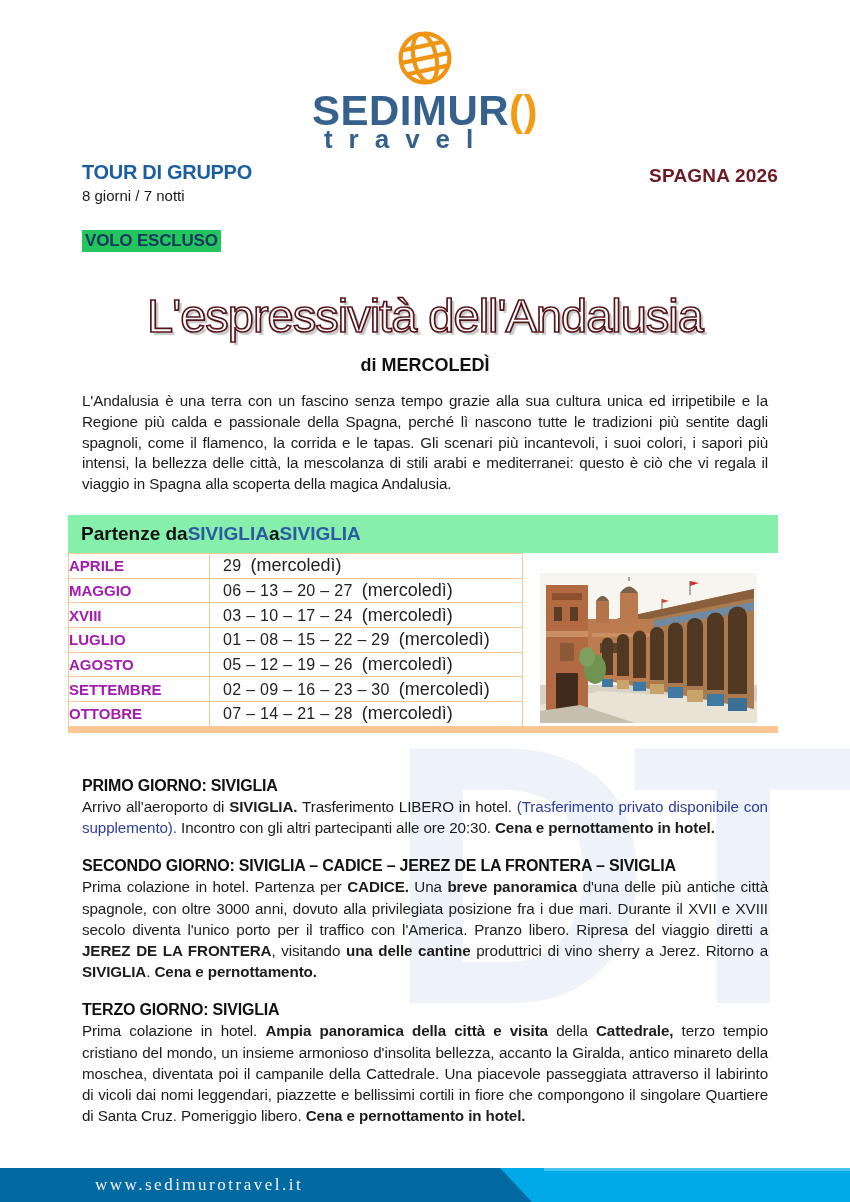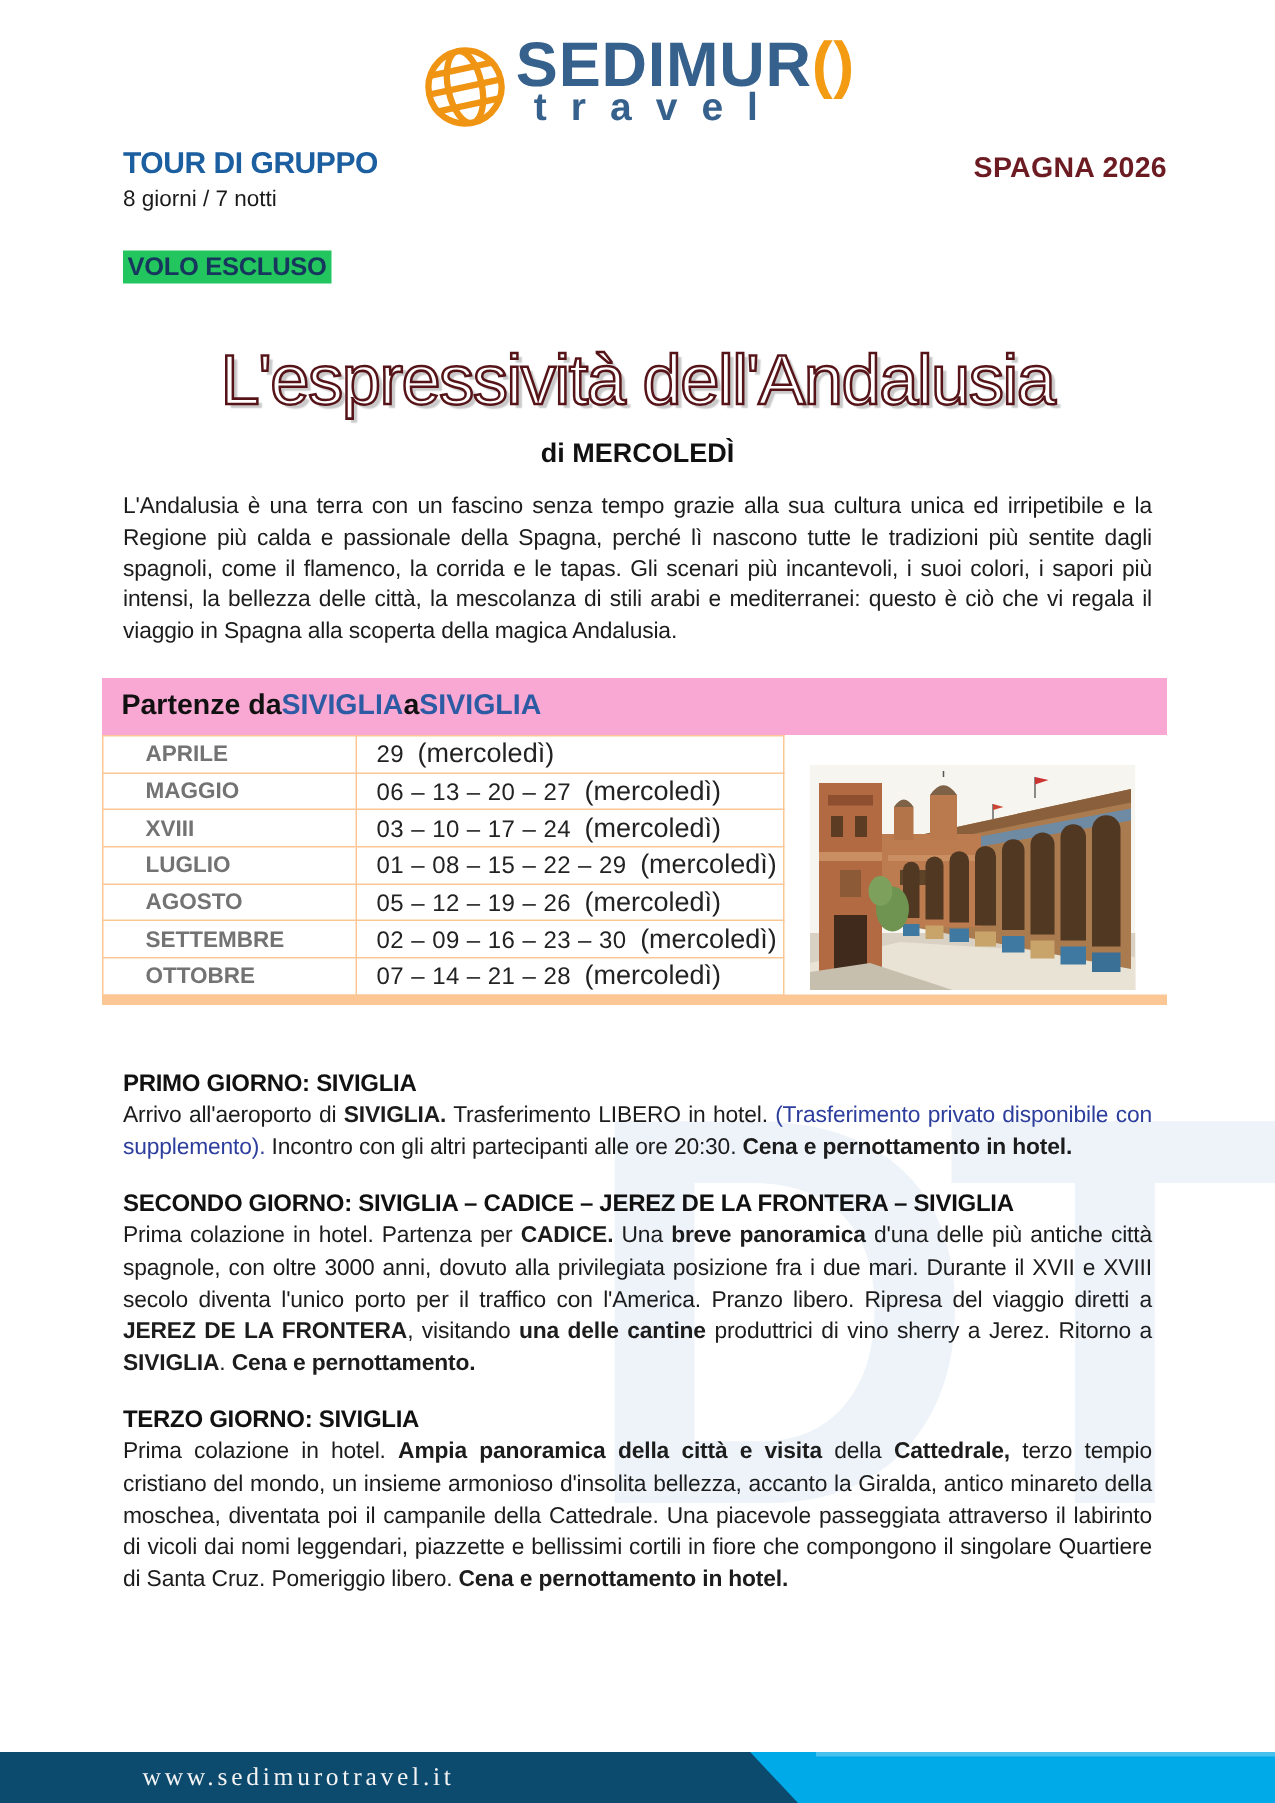--- a/index.html
+++ b/index.html
@@ -3,21 +3,21 @@
 <meta charset="utf-8">
 <style>
   html,body{margin:0;padding:0;background:#fff;}
   .page{position:relative;width:850px;height:1202px;background:#ffffff;overflow:hidden;
         font-family:"Liberation Sans",sans-serif;color:#1c1c1c;}
   .watermark{position:absolute;left:385px;top:690px;font-size:370px;font-weight:bold;line-height:1;
         letter-spacing:-22px;color:rgba(77,134,196,0.10);z-index:0;user-select:none;}
   .content{position:relative;z-index:1;}
 
   
-  .logo-row{display:flex;justify-content:center;align-items:flex-start;padding-top:24px;gap:4px;}
+  .logo-row{display:flex;justify-content:center;align-items:center;padding-top:24px;gap:4px;flex-direction:column;}
   .globe{width:60px;height:60px;margin-top:4px;}
   .logo-text{display:flex;flex-direction:column;}
   .logo-main{font-size:42px;font-weight:bold;color:#35618c;line-height:38px;letter-spacing:0.5px;}
   .logo-main .paren{color:#f39b12;}
   .logo-sub{font-size:26px;font-weight:bold;color:#35618c;letter-spacing:16px;line-height:24px;margin-top:-3px;padding-left:12px;}
 
   
   .meta-row{display:flex;justify-content:space-between;align-items:flex-start;margin:10px 72px 0 82px;}
   .tour-type{color:#1c5fa0;font-size:20px;font-weight:bold;letter-spacing:-0.3px;}
   .duration{font-size:15px;color:#1a1a1a;margin-top:3px;}
@@ -30,45 +30,45 @@
   .title{margin-top:36px;text-align:center;font-size:47px;font-weight:normal;letter-spacing:-1px;
         color:#ffffff;-webkit-text-stroke:1.7px #561419;text-stroke:1.7px #561419;
         text-shadow:3px 3px 1px #c9c9c9;}
   .subtitle{text-align:center;font-size:18px;font-weight:bold;margin-top:12px;color:#111;}
 
   .intro{margin:15px 82px 0;font-size:15.2px;line-height:20.8px;text-align:justify;
         letter-spacing:-0.1px;color:#1c1c1c;}
 
   
   .departures{position:relative;margin:20px 72px 0 68px;width:710px;}
-  .dep-banner{background:#f9a8d4;height:38px;display:flex;align-items:center;padding-left:13px;
+  .dep-banner{background:#86efac;height:38px;display:flex;align-items:center;padding-left:13px;
         font-size:19px;font-weight:bold;color:#111;}
   .dep-banner .run-blue{color:#2d5ba3;}
   .dep-body{position:relative;height:173px;}
   .dep-table{border-collapse:collapse;width:455px;}
   .dep-table td{border:1px solid #fcc795;height:23.7px;padding:0;vertical-align:middle;}
-  .dep-table td.month{width:140px;font-weight:bold;font-size:15px;padding-left:28px;color:#737373;margin-top:40px;}
+  .dep-table td.month{width:140px;font-weight:bold;font-size:15px;padding-left:0;color:#a21caf;margin-top:40px;}
   .dep-table td.dates{font-size:16px;padding-left:13px;color:#222;letter-spacing:0.3px;}
   .dep-table .note{font-size:18px;margin-left:9px;letter-spacing:0;color:#222;}
   .photo{position:absolute;left:472px;top:20px;width:217px;height:150px;}
   .dep-bottom{width:710px;height:7px;background:#fcc795;}
 
   
   .itinerary{margin:44px 82px 0;}
   .day{margin-bottom:19px;}
   .day-heading{font-size:16px;font-weight:bold;color:#111;letter-spacing:-0.2px;margin:0 0 1px 0;}
   .day-body{font-size:15.2px;line-height:21.2px;text-align:justify;color:#1c1c1c;letter-spacing:-0.1px;}
   .run-b{font-weight:bold;}
   .run-link{color:#2d3e9c;}
 
   
   .footer{position:absolute;left:0;bottom:0;width:850px;height:34px;z-index:2;}
   .footer-light{position:absolute;top:0;left:0;right:0;bottom:0;background:#00a9e7;}
   .footer-light::before{content:"";position:absolute;top:0;left:64%;right:0;height:3px;background:rgba(255,255,255,0.28);}
-  .footer-dark{position:absolute;left:0;top:0;height:34px;width:532px;background:#0c4a6e;
+  .footer-dark{position:absolute;left:0;top:0;height:34px;width:532px;background:#0369a1;
         clip-path:polygon(0 0,94% 0,100% 100%,0 100%);display:flex;align-items:center;}
   .footer-url{font-family:"Liberation Serif",serif;color:#f4f4f4;font-size:17px;letter-spacing:2.5px;
         padding-left:95px;}
 </style>
 </head>
 <body>
 
 <div class="page">
   <div class="watermark">DT</div>
 

